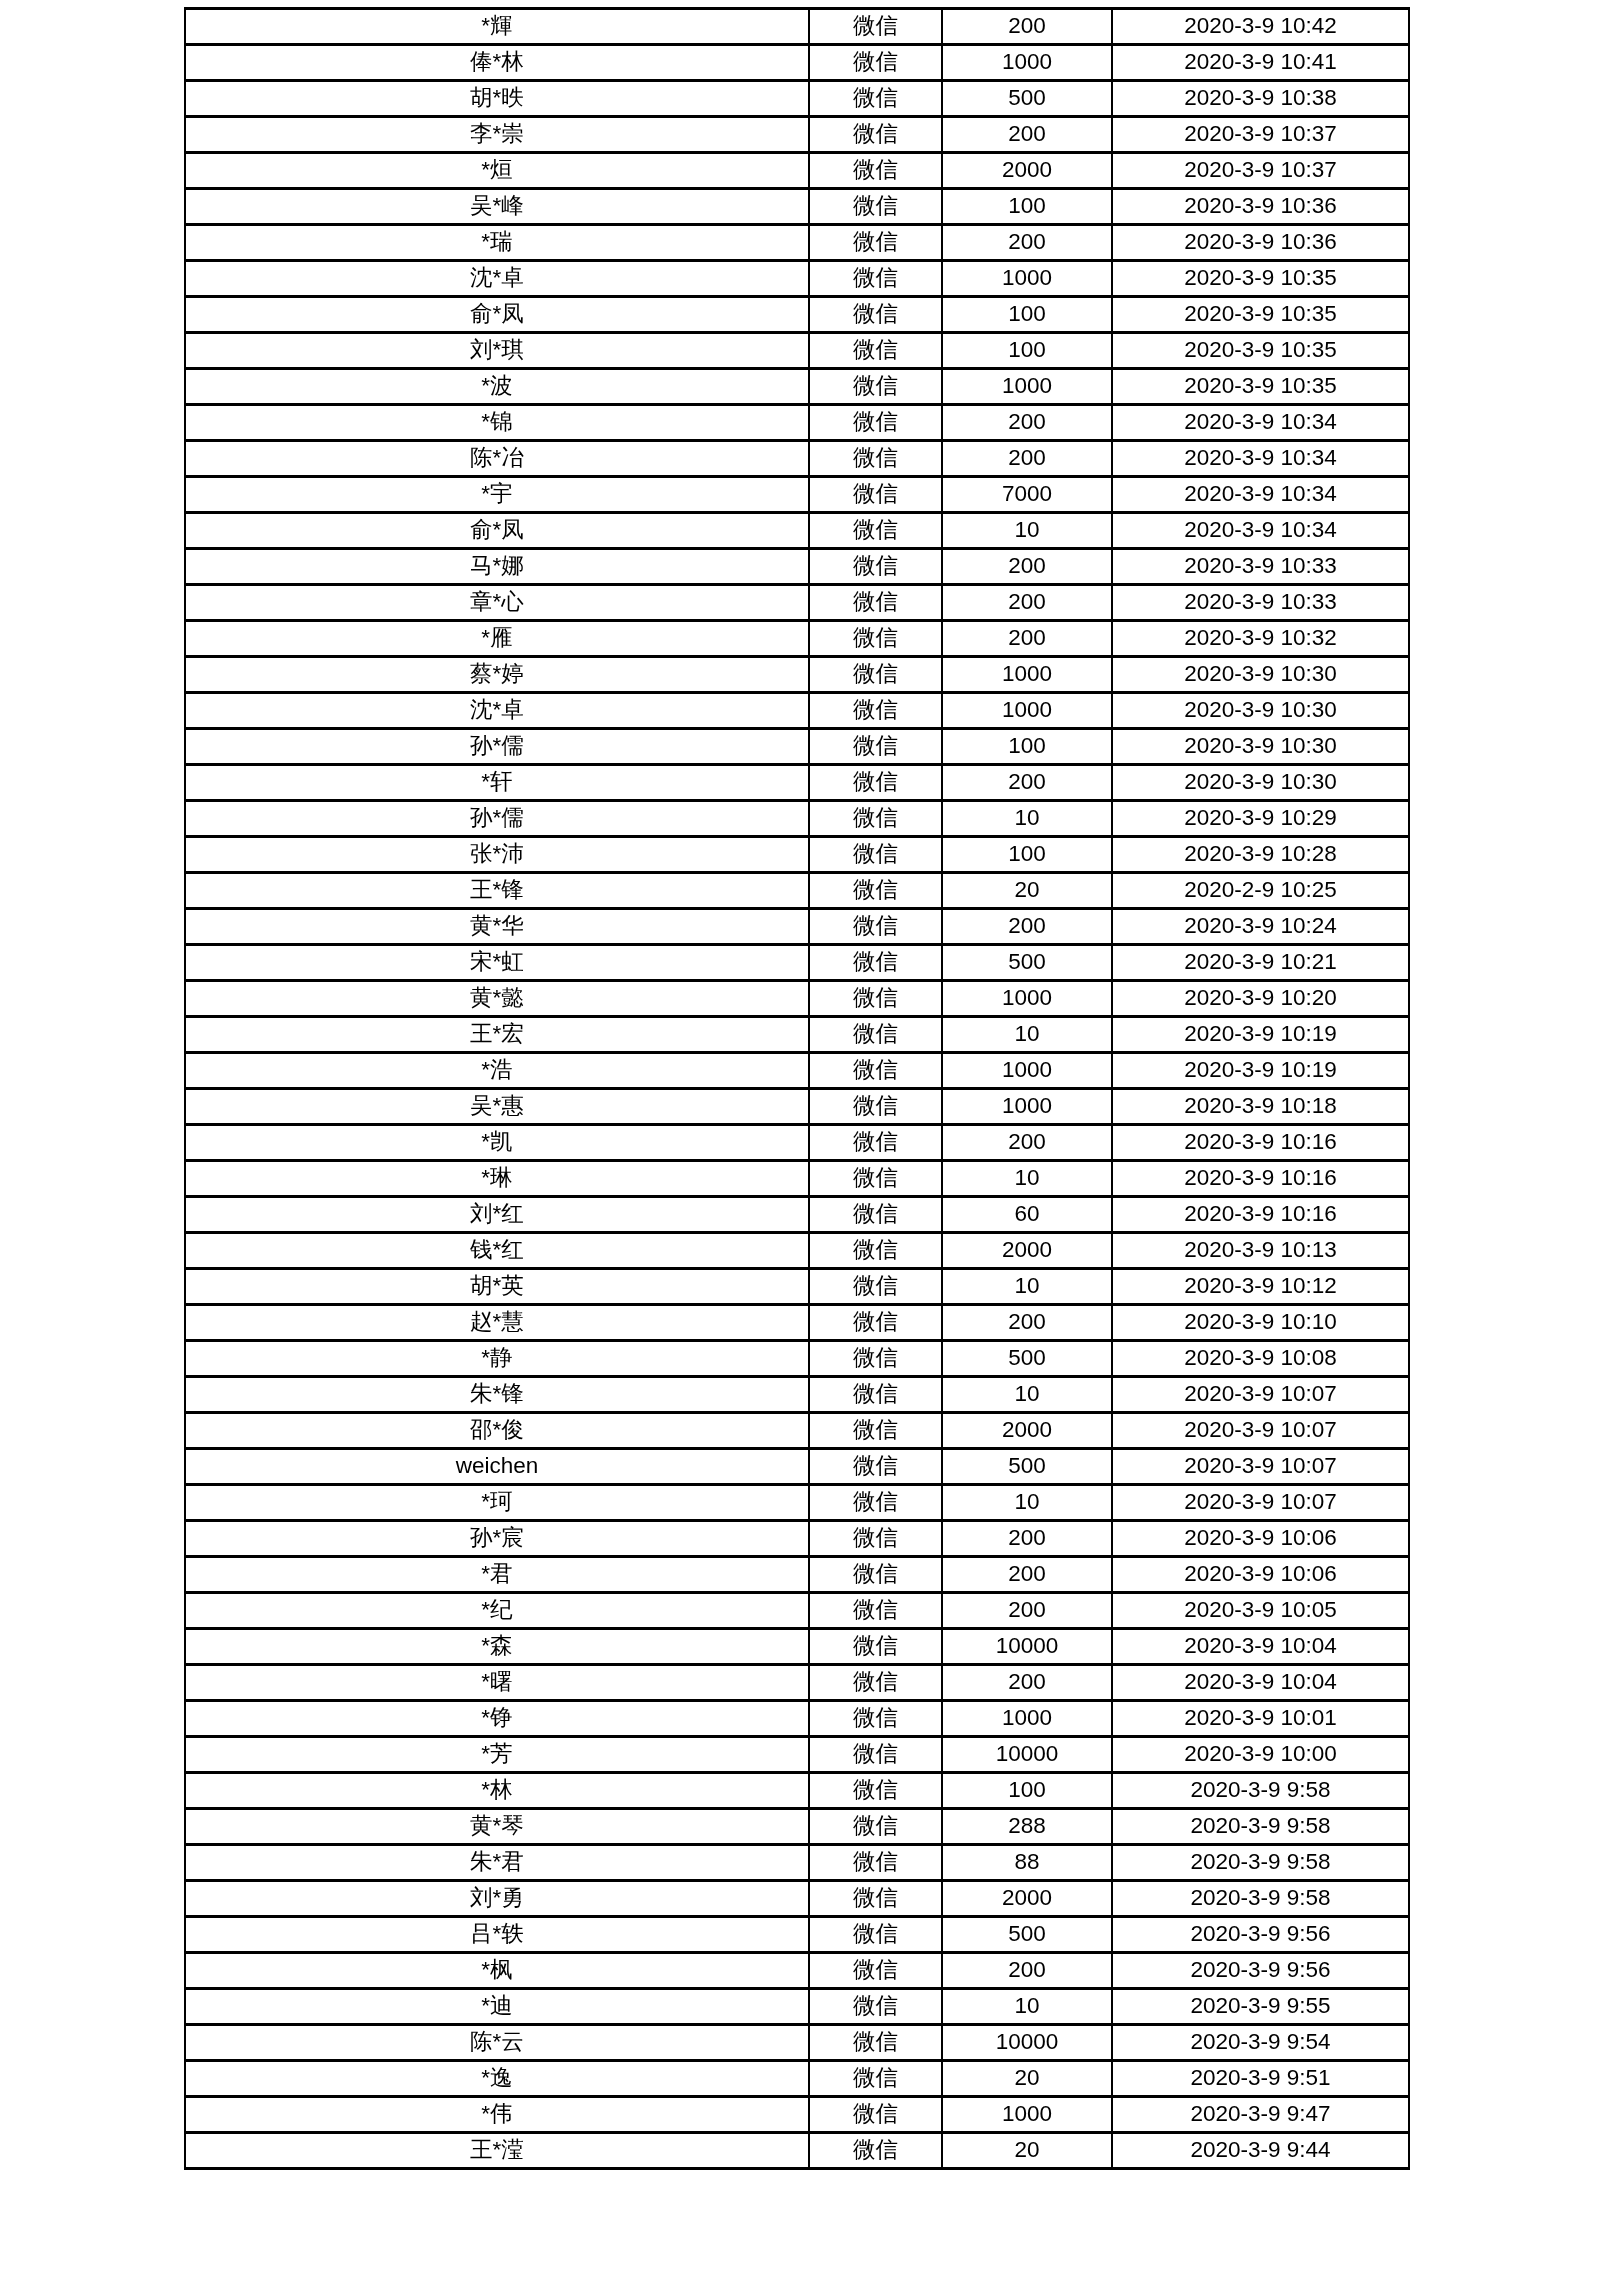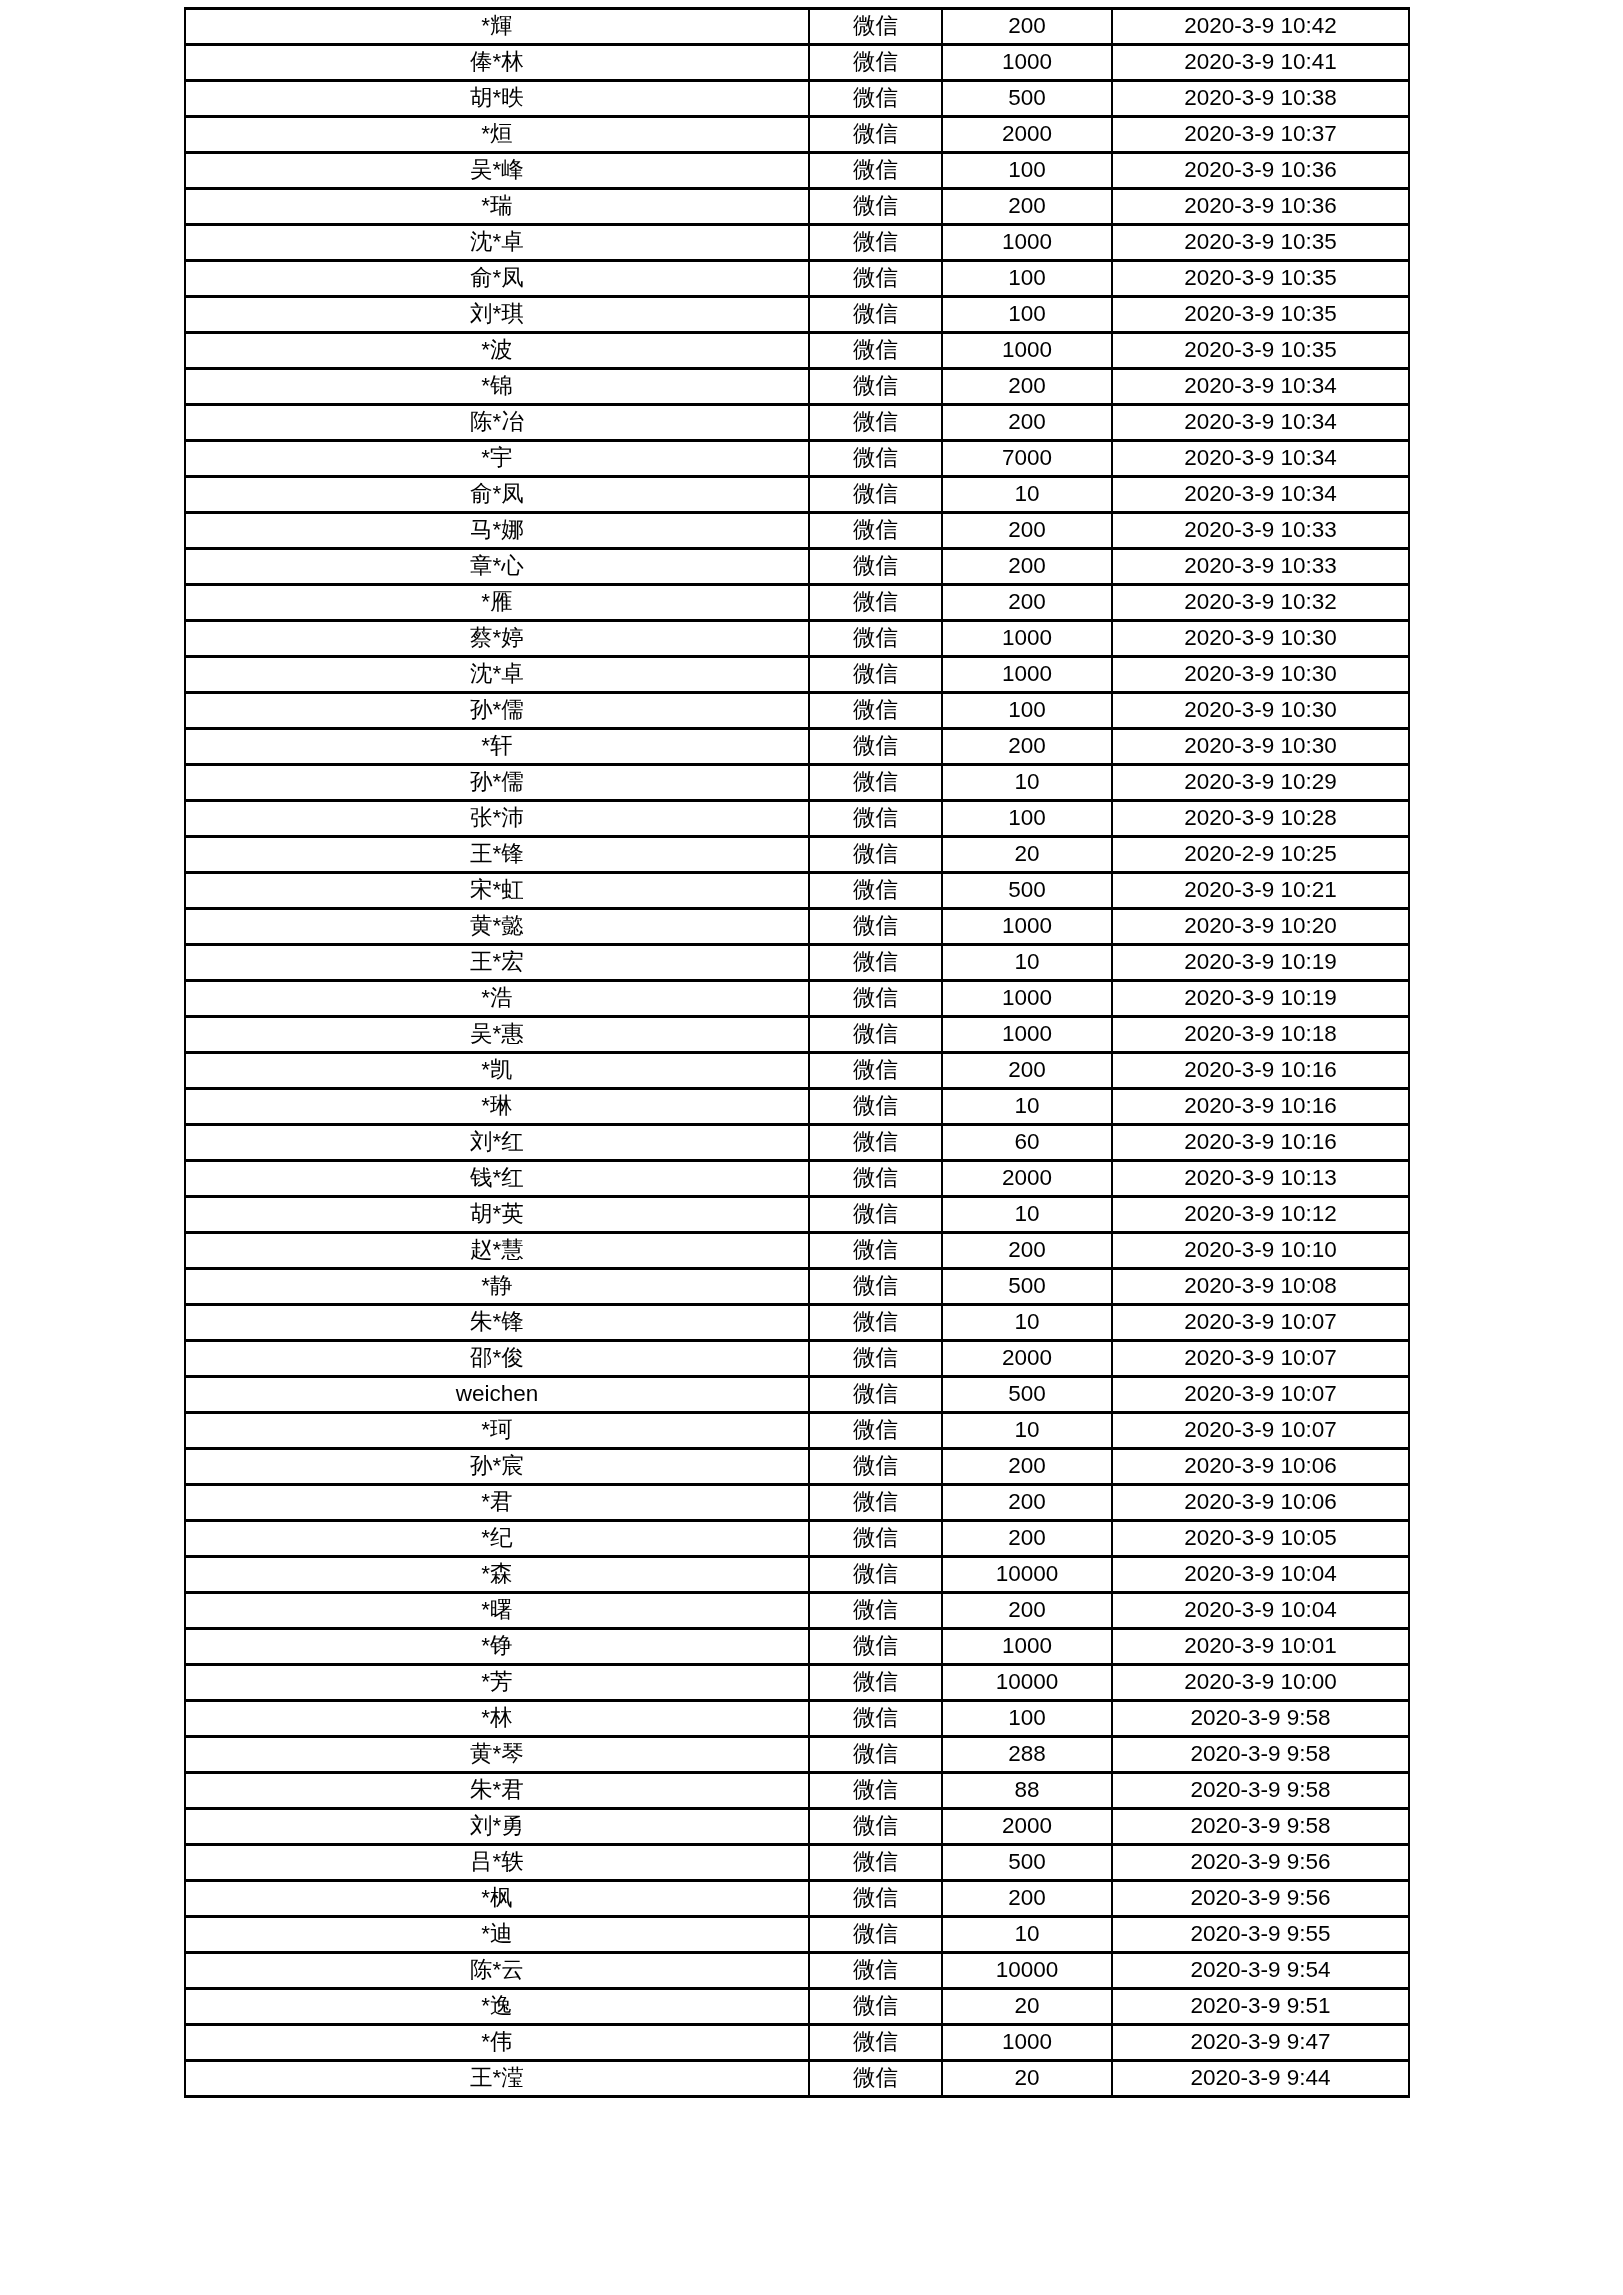--- a/index.html
+++ b/index.html
@@ -75,20 +75,26 @@
     <td>1000</td>
     <td>2020-3-9 10:41</td>
   </tr>
         <tr>
     <td>胡*昳</td>
     <td>微信</td>
     <td>500</td>
     <td>2020-3-9 10:38</td>
   </tr>
         <tr>
+    <td>李*崇</td>
+    <td>微信</td>
+    <td>200</td>
+    <td>2020-3-9 10:37</td>
+  </tr>
+        <tr>
     <td>*烜</td>
     <td>微信</td>
     <td>2000</td>
     <td>2020-3-9 10:37</td>
   </tr>
         <tr>
     <td>吴*峰</td>
     <td>微信</td>
     <td>100</td>
     <td>2020-3-9 10:36</td>
@@ -199,20 +205,26 @@
     <td>张*沛</td>
     <td>微信</td>
     <td>100</td>
     <td>2020-3-9 10:28</td>
   </tr>
         <tr>
     <td>王*锋</td>
     <td>微信</td>
     <td>20</td>
     <td>2020-2-9 10:25</td>
+  </tr>
+        <tr>
+    <td>黄*华</td>
+    <td>微信</td>
+    <td>200</td>
+    <td>2020-3-9 10:24</td>
   </tr>
         <tr>
     <td>宋*虹</td>
     <td>微信</td>
     <td>500</td>
     <td>2020-3-9 10:21</td>
   </tr>
         <tr>
     <td>黄*懿</td>
     <td>微信</td>

